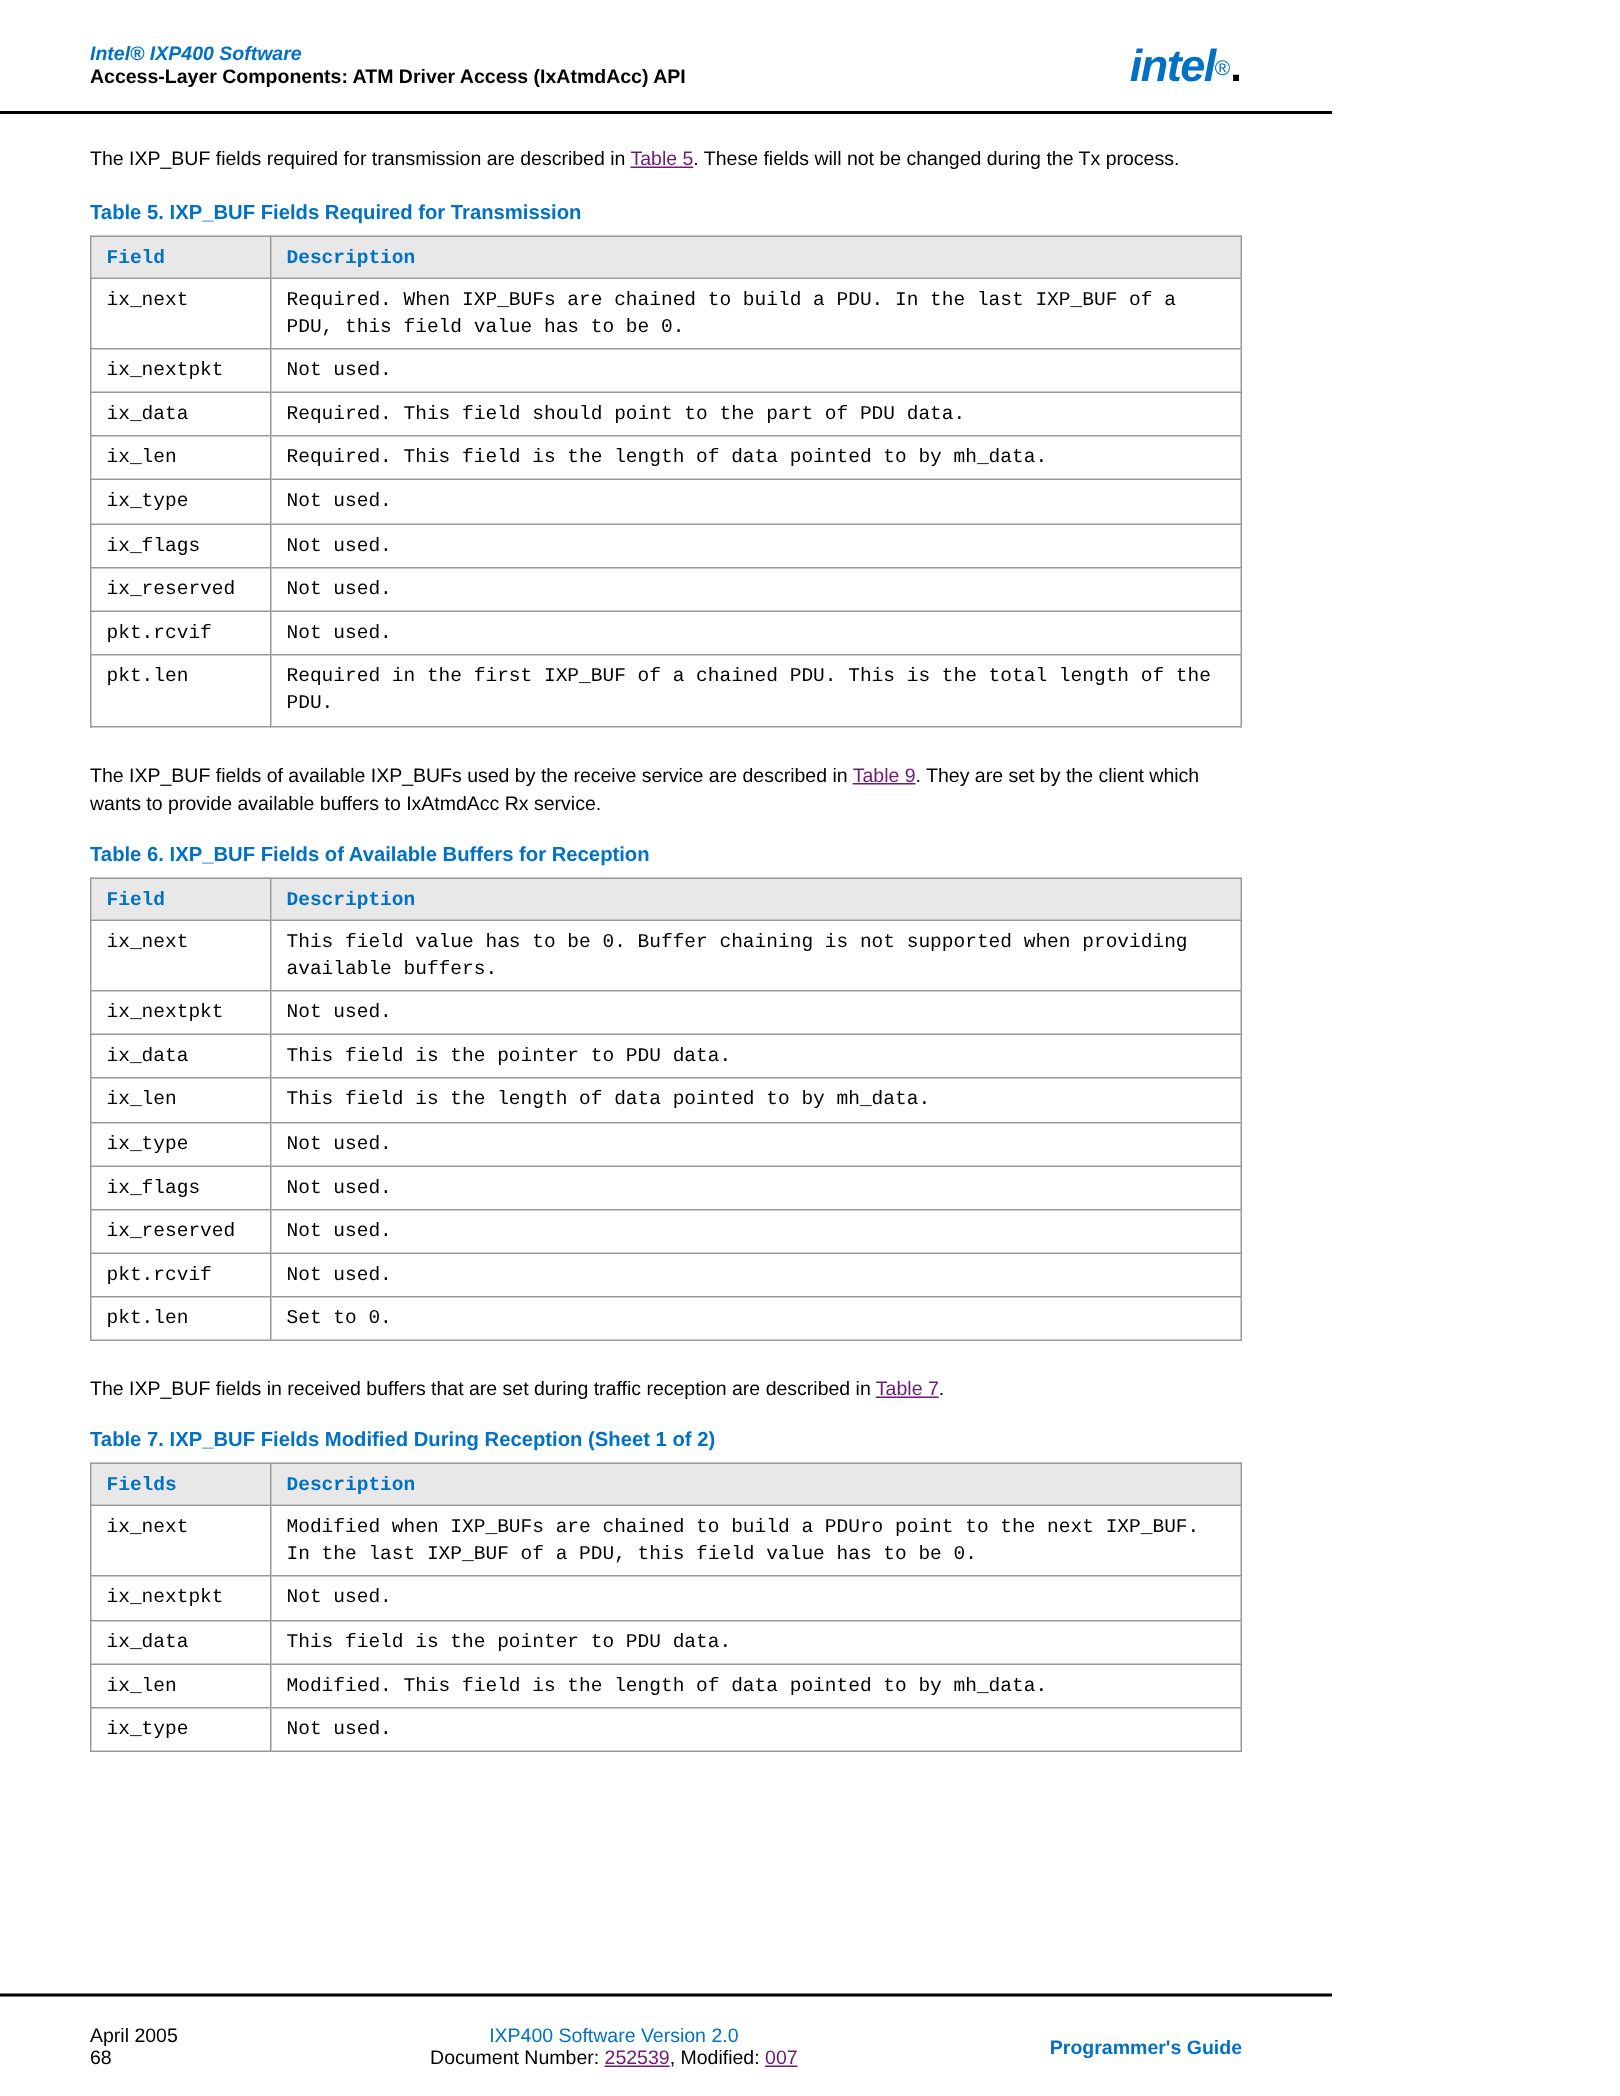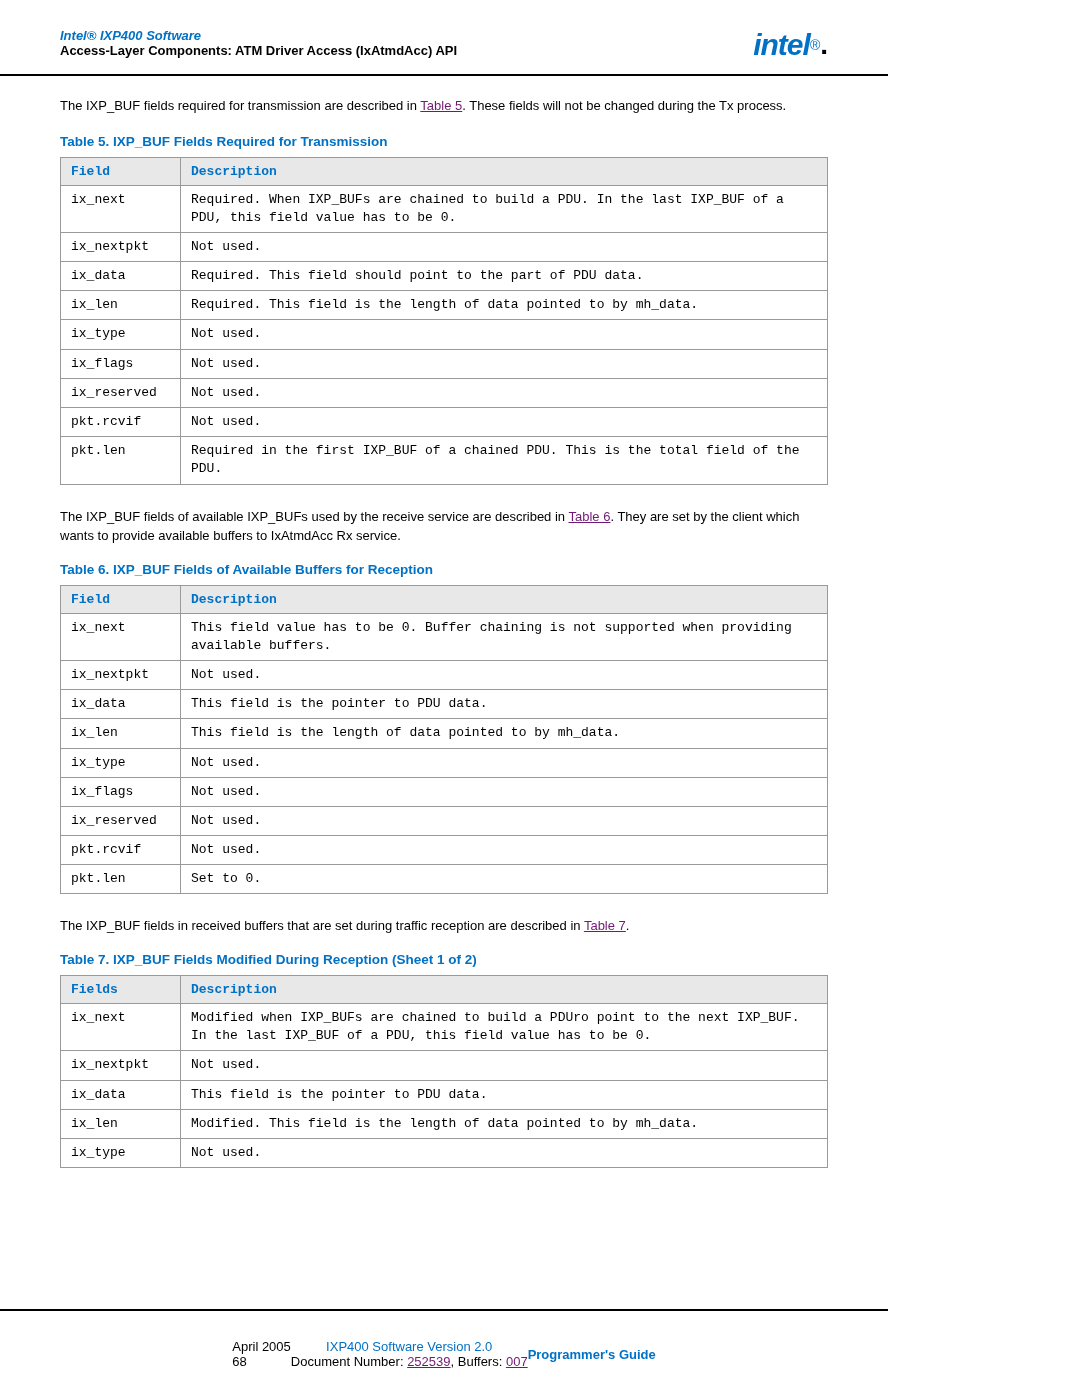--- a/index.html
+++ b/index.html
@@ -91,23 +91,23 @@
     }
     .between-text {
       font-size: 13px;
       margin: 16px 0 16px 0;
       line-height: 1.5;
     }
     
     .footer {
       border-top: 2px solid #000;
       display: flex;
-      justify-content: center;
+      justify-content: space-between;
       align-items: center;
-      padding: 28px 60px;
+      padding: 18px 60px;
       font-size: 13px;
     }
     .footer-left {
       display: flex;
       flex-direction: column;
     }
     .footer-center {
       text-align: center;
     }
     .footer-center .footer-title {
@@ -210,28 +210,28 @@
             <tr>
               <td class="field-col">ix_reserved</td>
               <td>Not used.</td>
             </tr>
             <tr>
               <td class="field-col">pkt.rcvif</td>
               <td>Not used.</td>
             </tr>
             <tr>
               <td class="field-col">pkt.len</td>
-              <td>Required in the first IXP_BUF of a chained PDU. This is the total field of the PDU.</td>
+              <td>Required in the first IXP_BUF of a chained PDU. This is the total length of the PDU.</td>
             </tr>
           </tbody>
       </table>
     </div>
 
     <p class="between-text">
-      <span>The IXP_BUF fields of available IXP_BUFs used by the receive service are described in </span><a class="link">Table 6</a><span>. They are set by the client which wants to provide available buffers to IxAtmdAcc Rx service.</span>
+      <span>The IXP_BUF fields of available IXP_BUFs used by the receive service are described in </span><a class="link">Table 9</a><span>. They are set by the client which wants to provide available buffers to IxAtmdAcc Rx service.</span>
     </p>
 
     <div class="table-section">
       <div class="table-title">Table 6.  IXP_BUF Fields of Available Buffers for Reception</div>
       <table class="data-table">
         <thead>
           <tr>
             <th>Field</th>
             <th>Description</th>
           </tr>
@@ -318,20 +318,20 @@
   </div>
 
   <div class="footer">
     <div class="footer-left">
       <span>April 2005</span>
       <span>68</span>
     </div>
     <div class="footer-center">
       <div class="footer-title">IXP400 Software Version 2.0</div>
       <div class="footer-doc">
-        <span>Document Number: </span><a class="link">252539</a><span>, Buffers: </span><a class="link">007</a>
+        <span>Document Number: </span><a class="link">252539</a><span>, Modified: </span><a class="link">007</a>
       </div>
     </div>
     <div class="footer-right">
       <span>Programmer's Guide</span>
     </div>
   </div>
 </div>
 
 </body></html>

